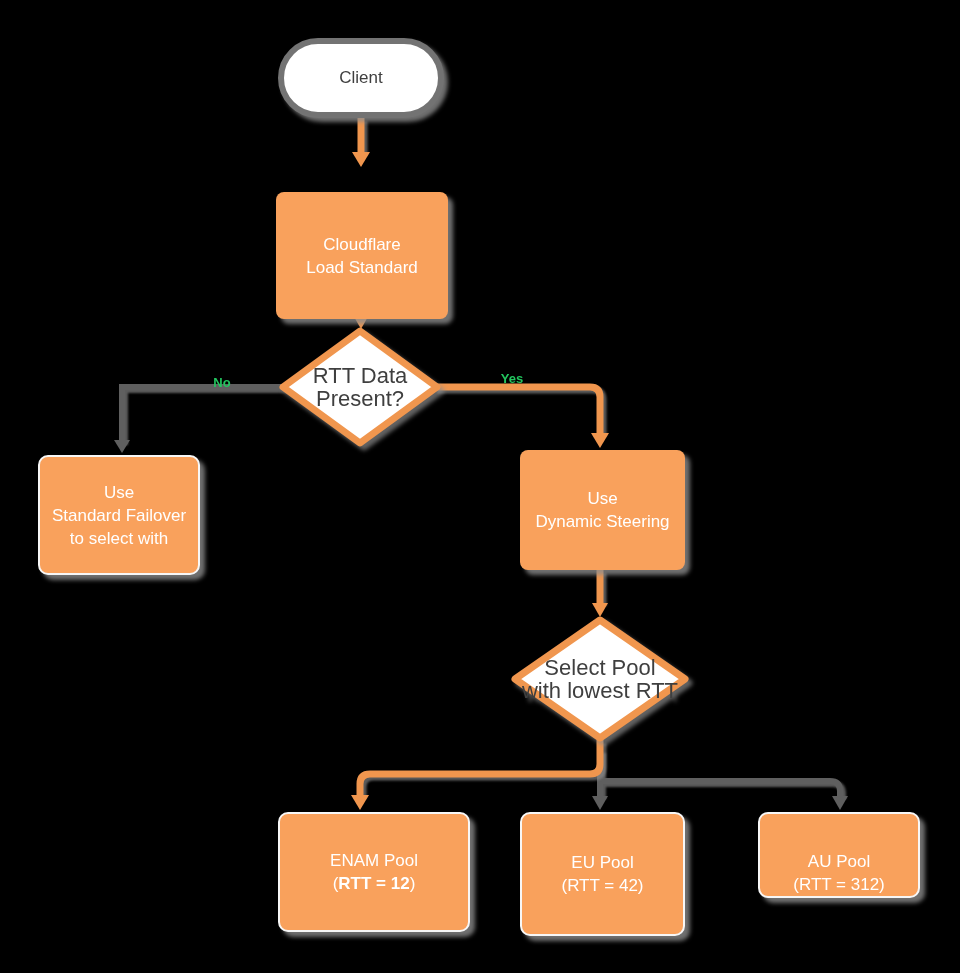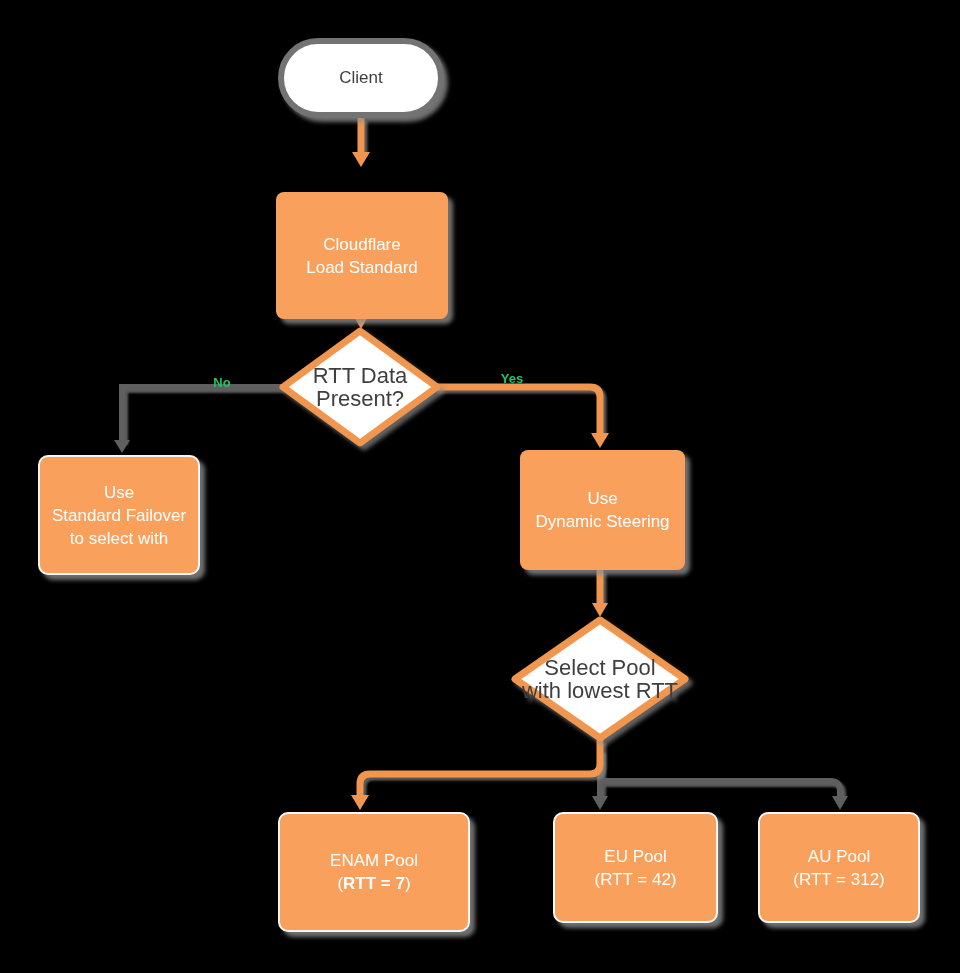--- a/index.html
+++ b/index.html
@@ -156,27 +156,27 @@
     </svg>
     <div class="diamond-text">
       <div>Select Pool</div>
       <div>with lowest RTT</div>
     </div>
   </div>
 
   <div class="node process bordered" style="left:278px; top:812px; width:192px; height:120px;">
     <div>ENAM Pool</div>
     <div>
-      <span>(</span><span class="bold-val">RTT = 7</span><span>)</span>
+      <span>(</span><span class="bold-val">RTT = 12</span><span>)</span>
     </div>
   </div>
 
-  <div class="node process bordered" style="left:520px; top:812px; width:165px; height:111px;margin-left:33px;">
+  <div class="node process bordered" style="left:520px; top:812px; width:165px; height:124px;">
     <div>EU Pool</div>
     <div>(RTT = 42)</div>
   </div>
 
-  <div class="node process bordered" style="left:758px; top:812px; width:162px; height:111px;">
+  <div class="node process bordered" style="left:758px; top:812px; width:162px; height:86px;justify-content:flex-end;">
     <div>AU Pool</div>
     <div>(RTT = 312)</div>
   </div>
 
 </div>
 
 </body></html>

